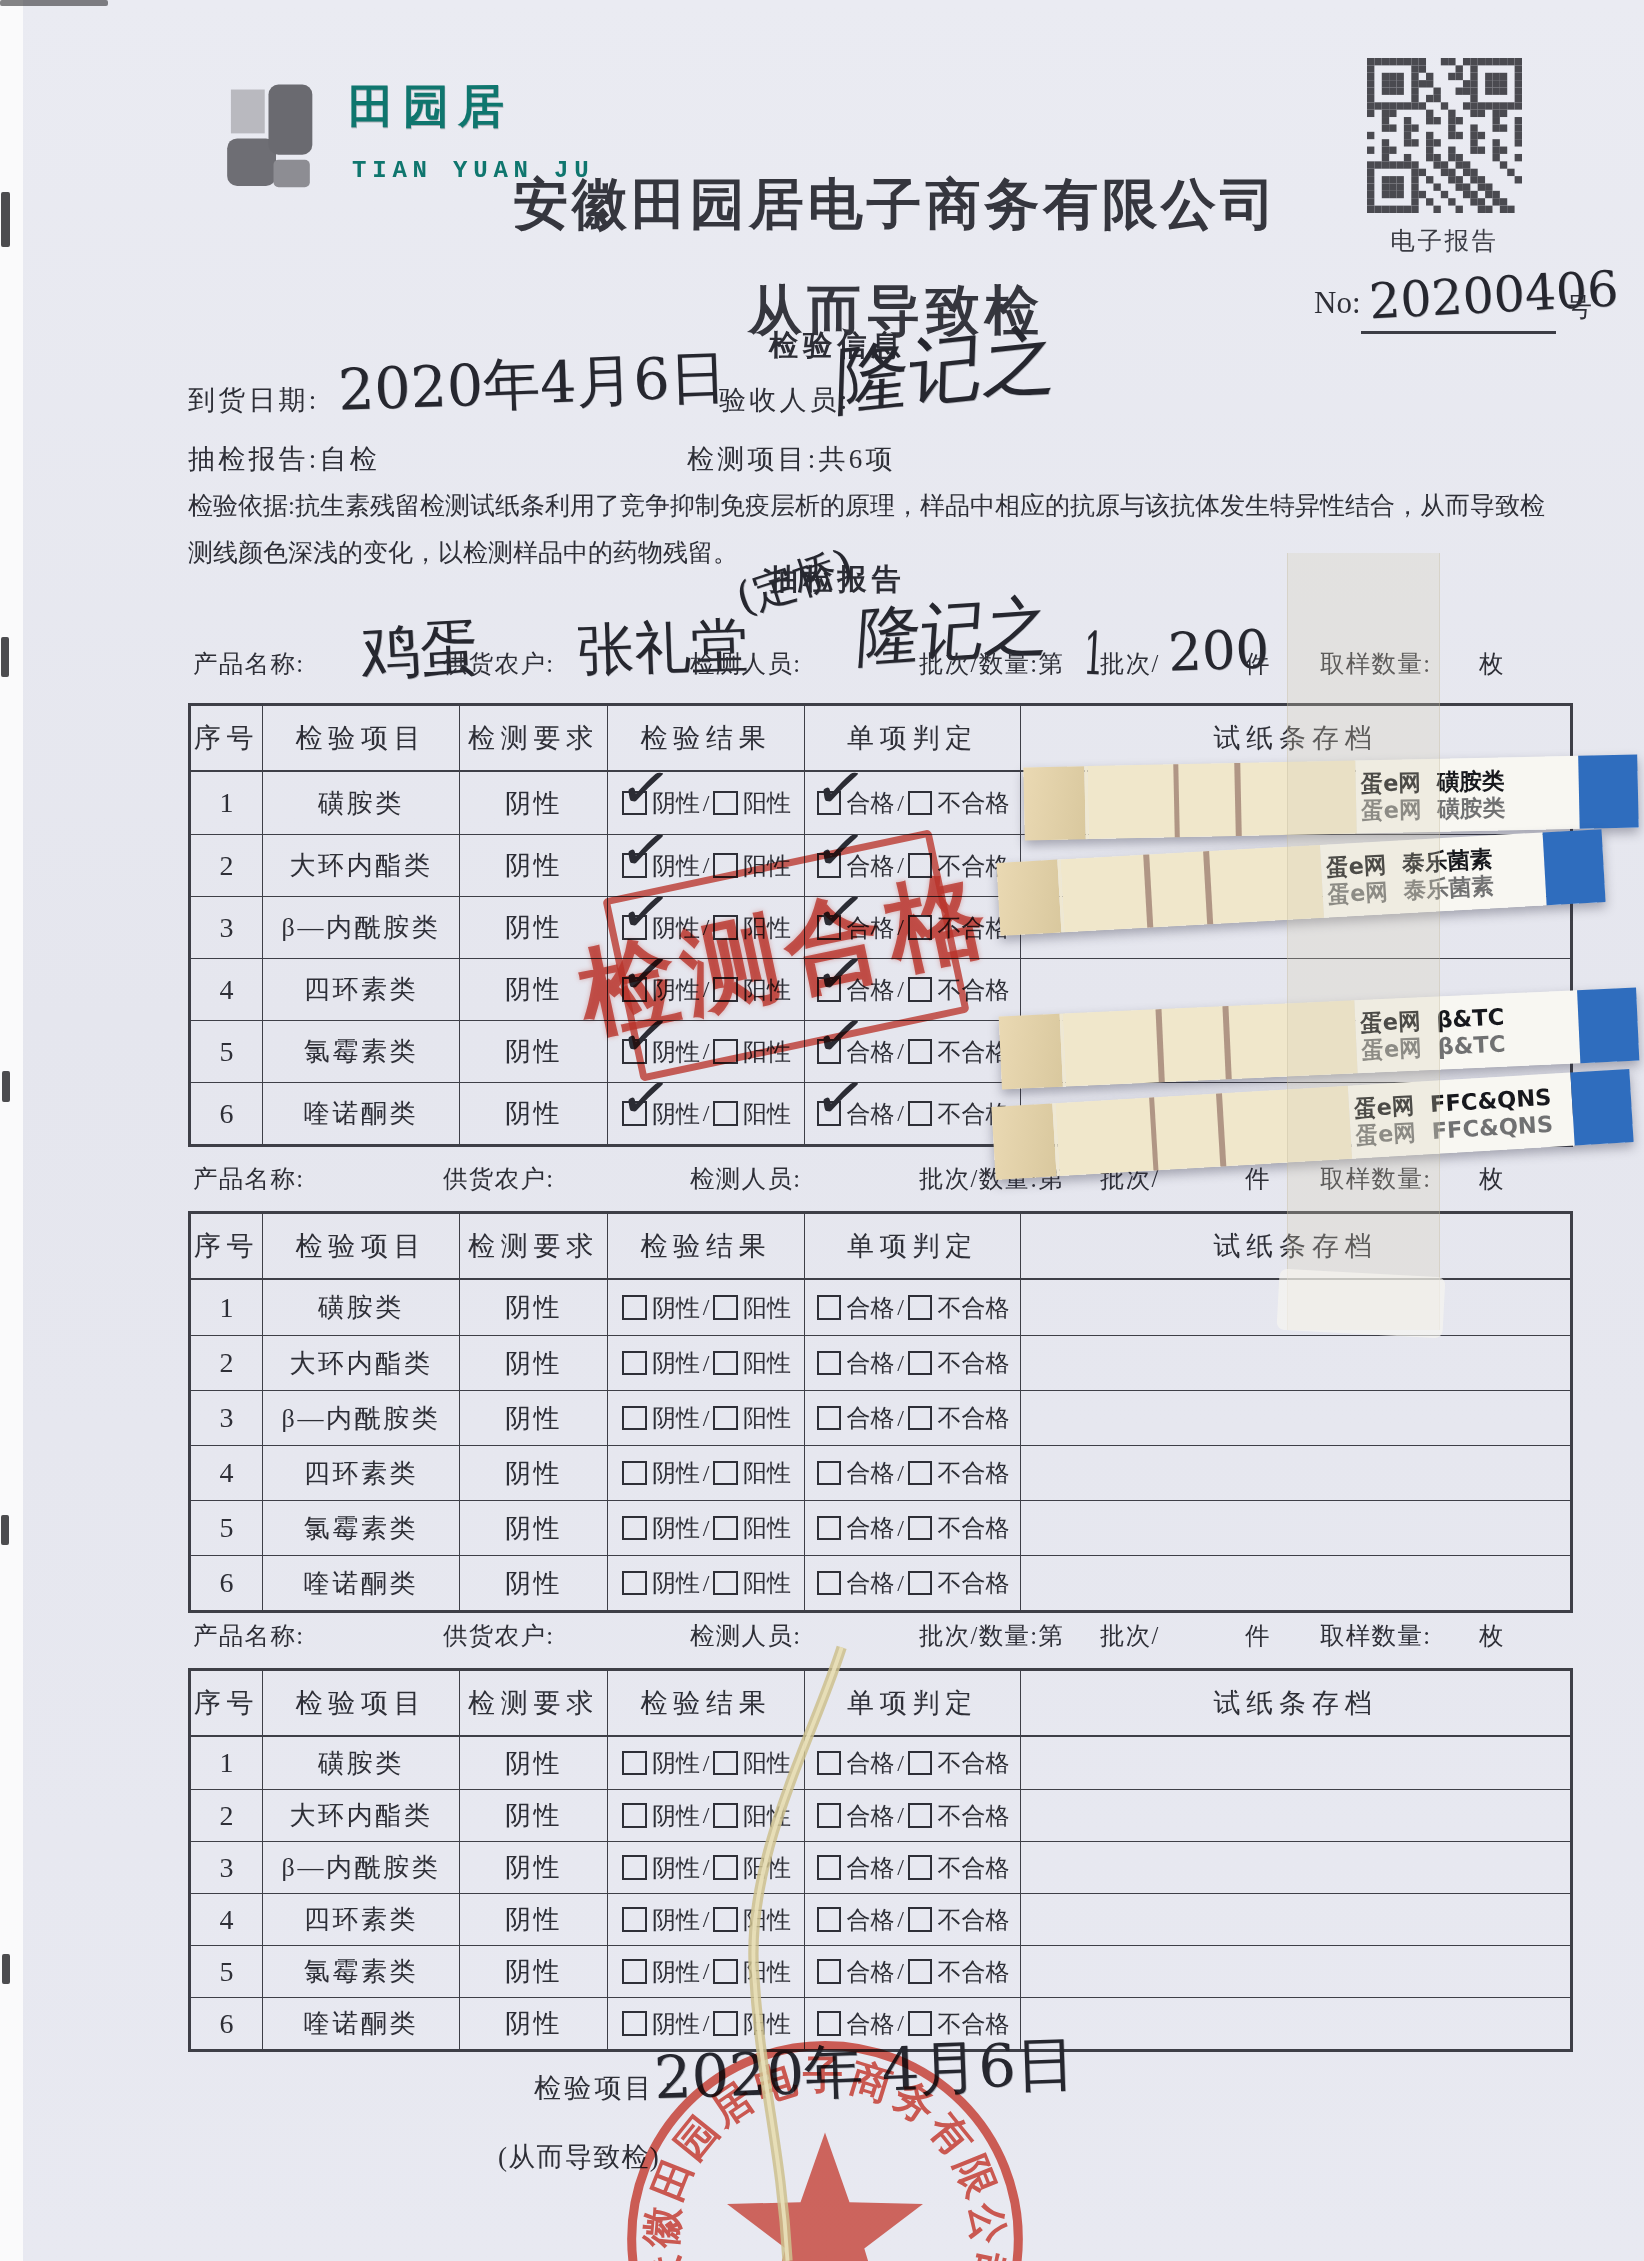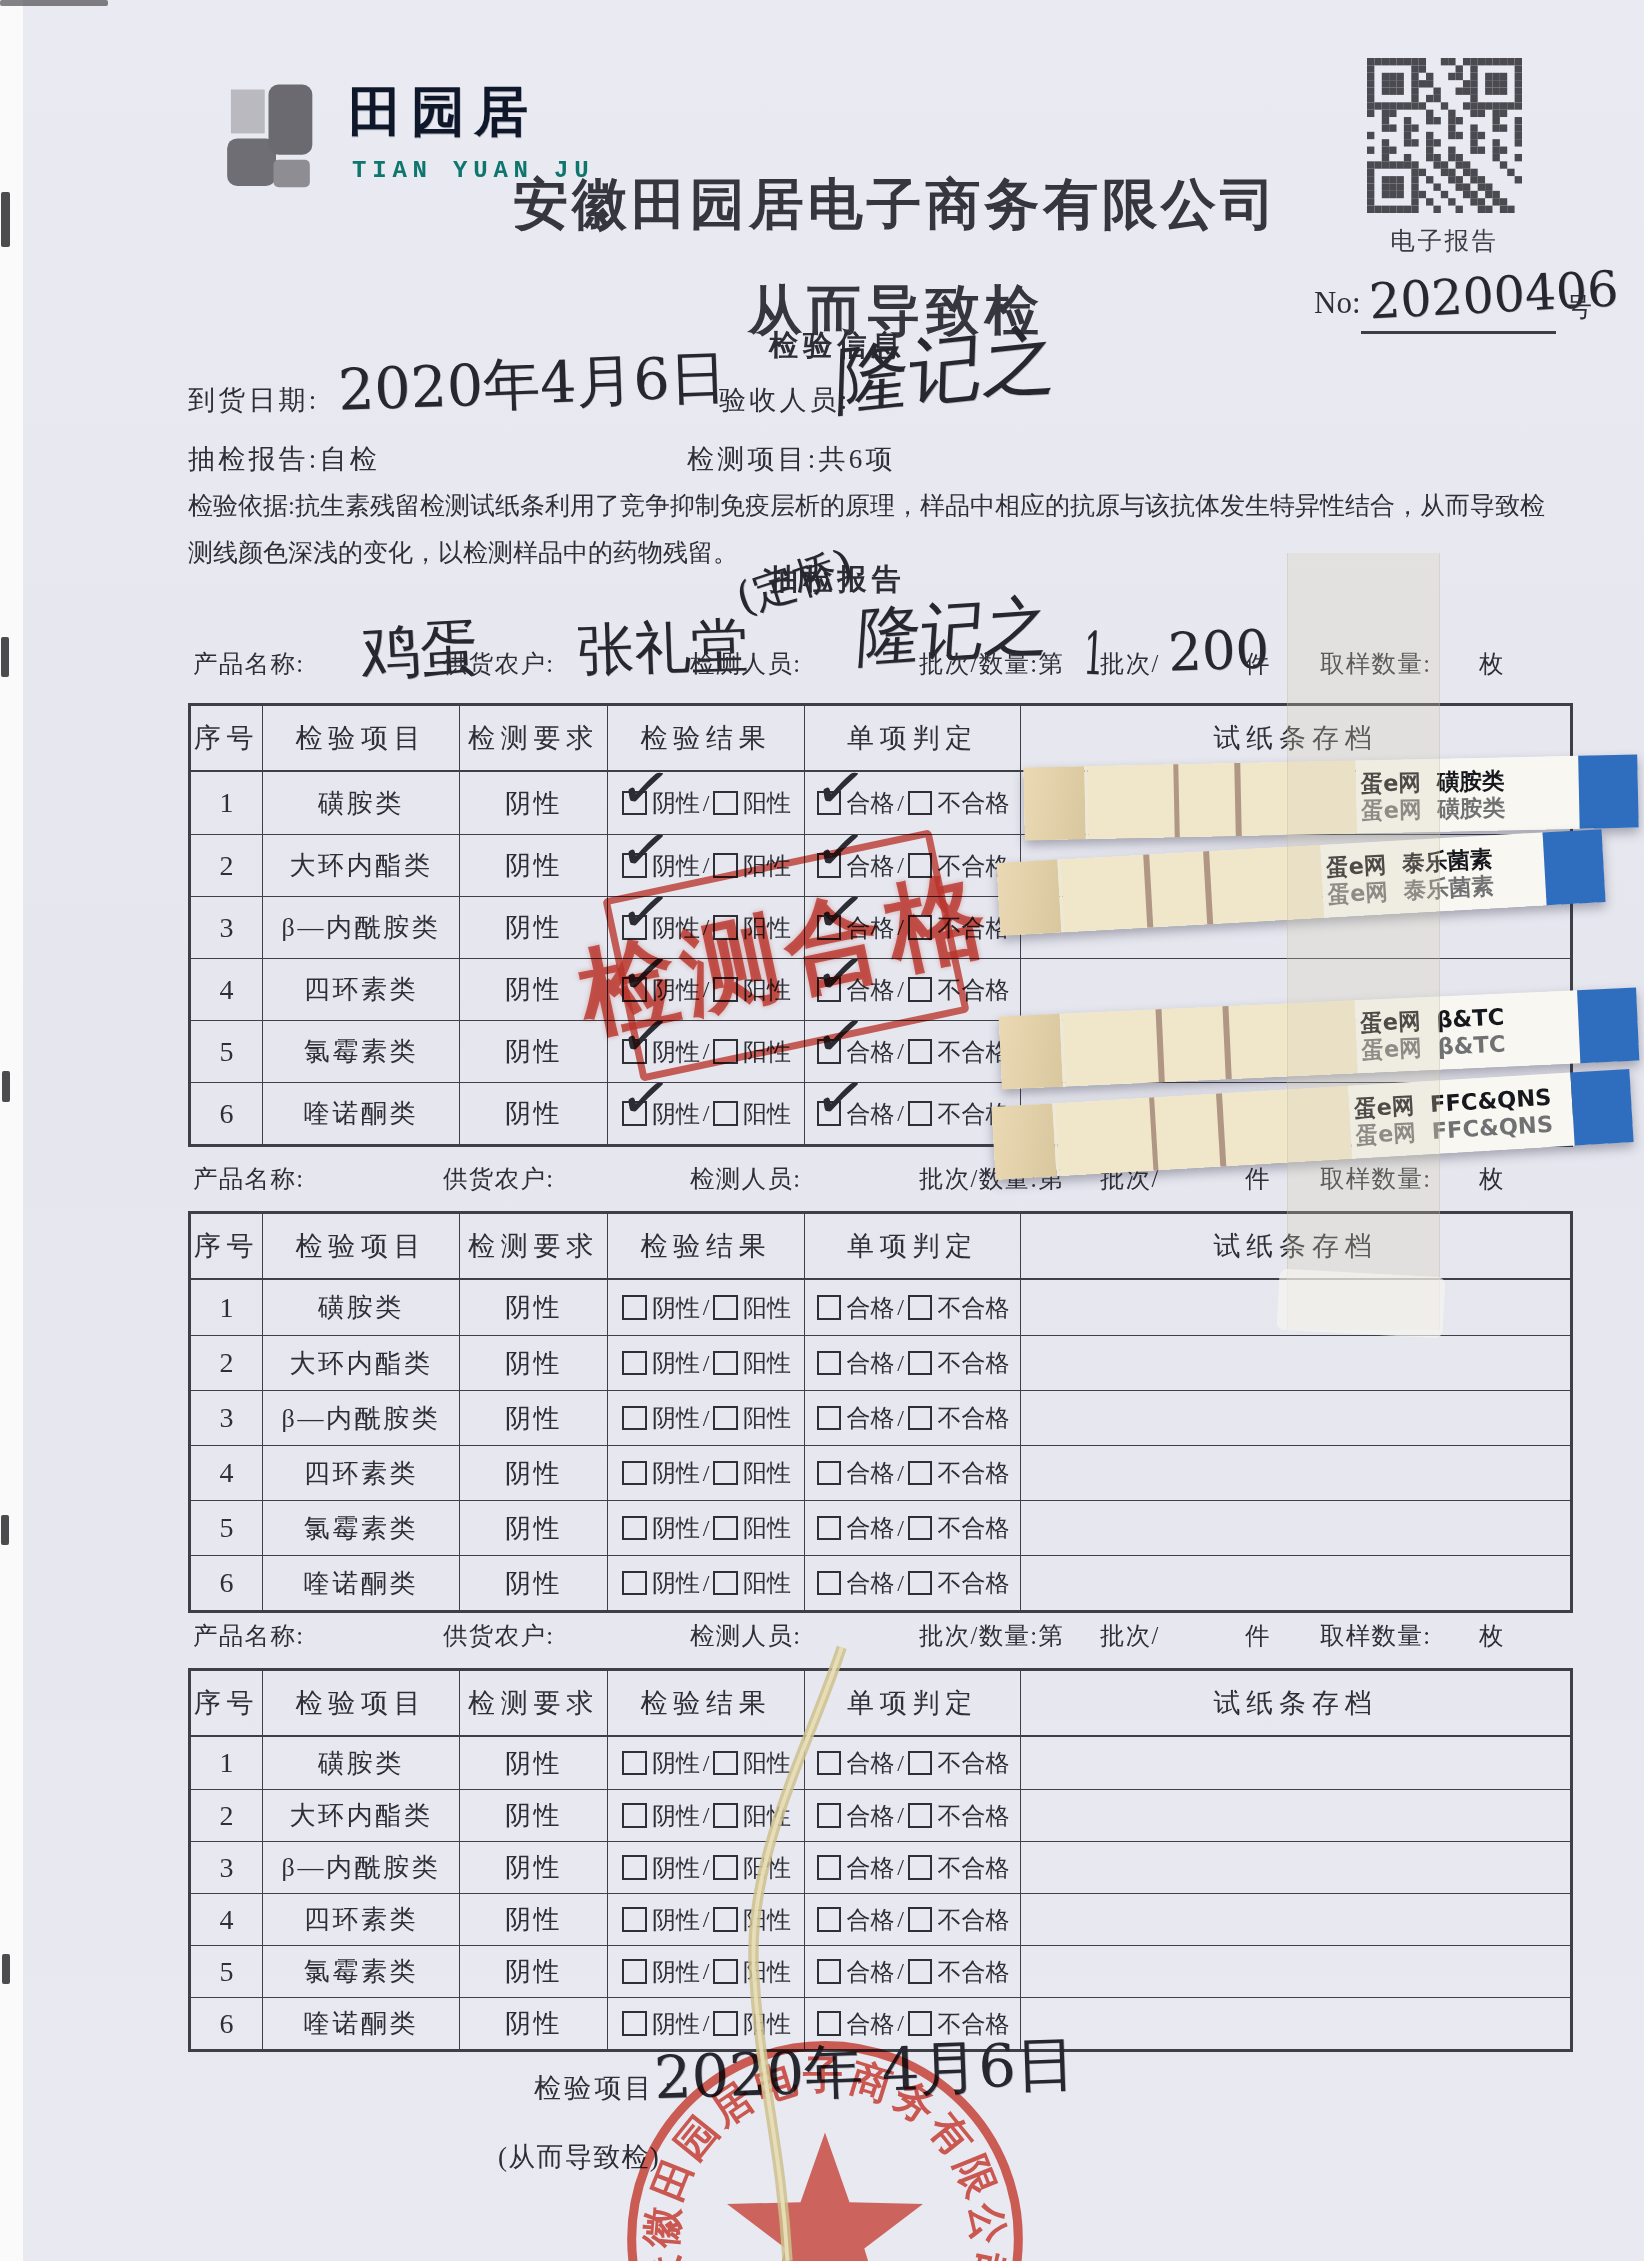--- a/index.html
+++ b/index.html
@@ -8,21 +8,21 @@
   .paper{position:absolute;left:23px;top:0;right:0;bottom:0;
          background:linear-gradient(180deg,#eaebf2 0%,#e5e6ee 45%,#e8e9f1 100%);}
   .edge{position:absolute;left:0;top:0;width:23px;height:100%;background:#fafafb;}
   .mark{position:absolute;background:#202024;opacity:.8;border-radius:1.9px;}
   .print{position:absolute;white-space:nowrap;}
   .hand{position:absolute;white-space:nowrap;font-family:"DejaVu Serif",serif;color:#26272f;
         text-shadow:0.6px 0.6px 0 rgba(38,39,47,.3);}
   .center{text-align:center;}
 
   
-  .logo-cn{left:348px;top:76px;font-size:54px;font-weight:bold;color:#0f172a;letter-spacing:9px;}
+  .logo-cn{left:348px;top:76px;font-size:46px;font-weight:bold;color:#0f766e;letter-spacing:9px;}
   .logo-en{left:352px;top:157px;font-size:24px;font-weight:bold;color:#0f766e;letter-spacing:5.8px;
            font-family:Liberation Mono, monospace;}
 
   
   .title1{left:348px;width:1096px;top:168px;font-size:55px;font-weight:bold;letter-spacing:3.9px;color:#35363e;}
   .title2{left:348px;width:1096px;top:275px;font-size:54px;font-weight:bold;letter-spacing:5.2px;color:#35363e;}
 
   .qr{position:absolute;left:1367px;top:58px;width:155px;height:155px;}
   .qr-caption{left:1367px;width:155px;top:224px;font-size:24.5px;letter-spacing:2.6px;color:#3a3b43;}
   .no-label{left:1314px;top:285px;font-size:31px;}

